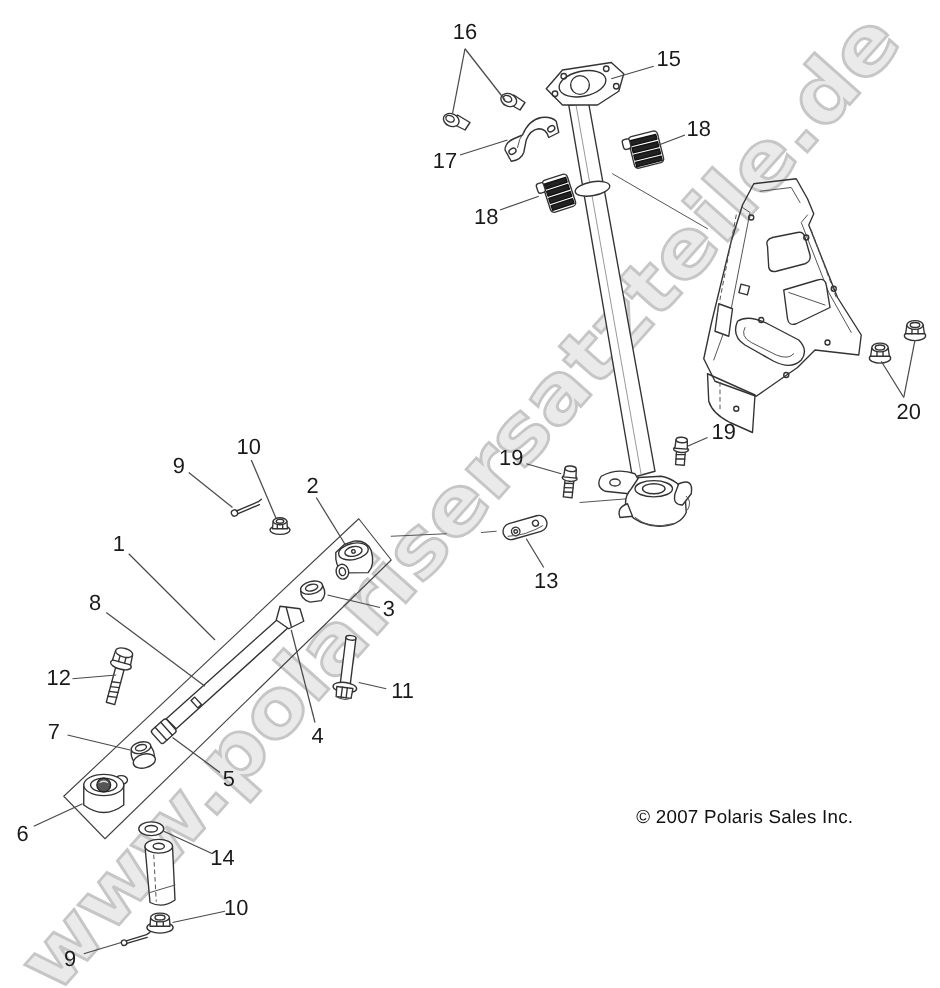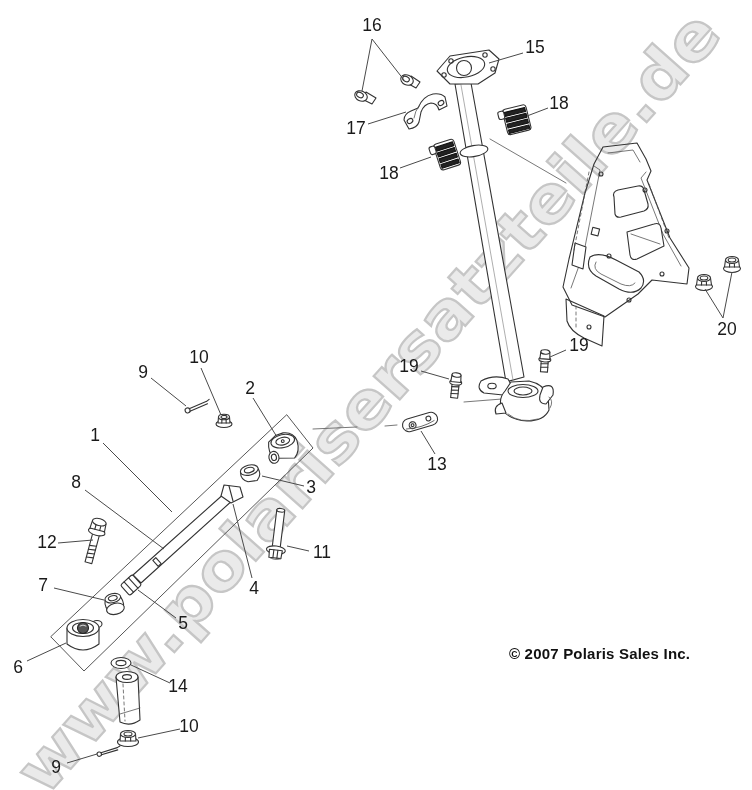--- a/index.html
+++ b/index.html
@@ -10,21 +10,21 @@
   #art path,#art ellipse,#art rect,#art line,#art polygon,#art circle{
       stroke:#333;stroke-width:1.1;fill:none;stroke-linejoin:round;stroke-linecap:round;}
   #art .f{fill:#ffffff;}
   #art .dk{fill:#222;stroke:#111;}
   #art .core{fill:#555;stroke:#222;}
   #art .dash{stroke-dasharray:3 3;}
   #art .thin{stroke-width:0.8;stroke:#555;}
   #callouts text{font-family:"Liberation Sans",sans-serif;font-size:17.5px;}
   #watermark-text{font-family:"DejaVu Sans",sans-serif;font-weight:bold;}
   #copyright{position:absolute;left:509px;top:645px;font-size:15px;color:#111;
-             letter-spacing:0.2px;white-space:nowrap;font-weight:bold;}
+             letter-spacing:0.2px;white-space:nowrap;}
 </style>
 </head>
 <body>
 
 <div id="stage">
 
 <svg id="artsvg" width="752" height="790" viewBox="0 0 752 790">
 
   <text id="watermark-text" transform="translate(368,402) rotate(-48.3)" text-anchor="middle" dominant-baseline="central" font-size="64" textLength="1020" lengthAdjust="spacingAndGlyphs" fill="#eaeaea" stroke="#c6c6c6" stroke-width="2.2">www.polarisersatzteile.de</text>
 

